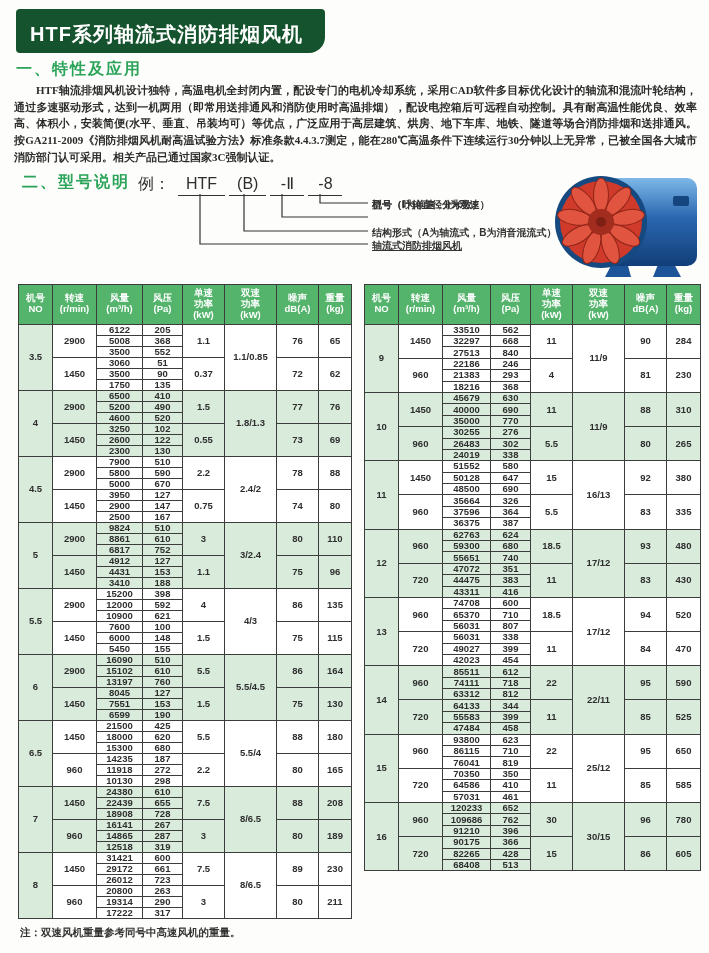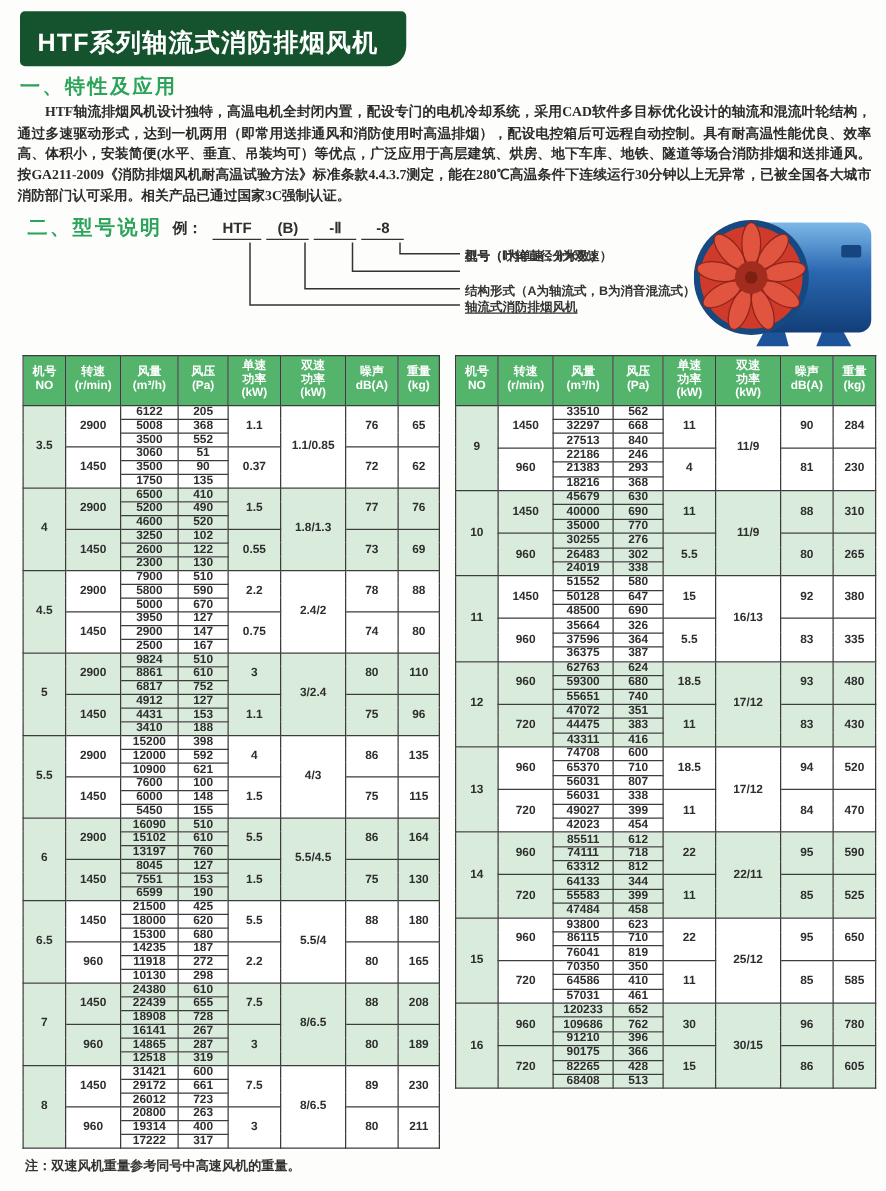--- a/index.html
+++ b/index.html
@@ -12,21 +12,21 @@
     border-radius:4px 4px 16px 4px; }
 
   .sec-h { color:#2ba45a; font-size:16px; font-weight:bold; letter-spacing:2px; }
   .sec-h.block { margin:6px 0 2px 16px; }
 
   .body-text { margin:2px 12px 4px 14px; font-size:11px; line-height:1.52; font-weight:bold;
     color:#2b2b2b; text-align:justify; text-indent:2em;font-family:Liberation Serif, serif; }
 
   .model-section { position:relative; height:110px; margin-top:2px; }
   .model-heading { position:absolute; left:22px; top:2px; }
-  .example-row { position:absolute; left:138px; top:4px; font-size:12px; font-weight:bold; white-space:nowrap; }
+  .example-row { position:absolute; left:138px; top:4px; font-size:16px; font-weight:normal; white-space:nowrap; }
   .example-label { margin-right:8px; }
   .token { display:inline-block; min-width:34px; text-align:center; border-bottom:1.5px solid #333;
     padding:0 8px 2px 8px; margin-right:4px; }
   .diagram-lines { position:absolute; left:0; top:0; }
   .callout { position:absolute; left:372px; font-size:10px; font-weight:bold; color:#333; white-space:nowrap; }
   .callout.c0 { top:28px; } .callout.c1 { top:28px; } .callout.c2 { top:56px; } .callout.c3 { top:69px;text-decoration:underline; }
   .note-line { position:absolute; font-size:10px; font-weight:bold; color:#333; white-space:nowrap; }
   .note-line.n0 { left:58px; top:85px; } .note-line.n1 { left:78px; top:97px; }
   .fan-svg { position:absolute; right:4px; top:0; }
 
@@ -437,21 +437,21 @@
             <tr>
               <td rowspan="3">960</td>
               <td rowspan="1">20800</td>
               <td rowspan="1">263</td>
               <td rowspan="3">3</td>
               <td rowspan="3">80</td>
               <td rowspan="3">211</td>
             </tr>
             <tr>
               <td rowspan="1">19314</td>
-              <td rowspan="1">400</td>
+              <td rowspan="1">290</td>
             </tr>
             <tr>
               <td rowspan="1">17222</td>
               <td rowspan="1">317</td>
             </tr>
           </tbody>
       </table>
       <p class="footnote">注：双速风机重量参考同号中高速风机的重量。</p>
     </div>
     <table id="right-table">

